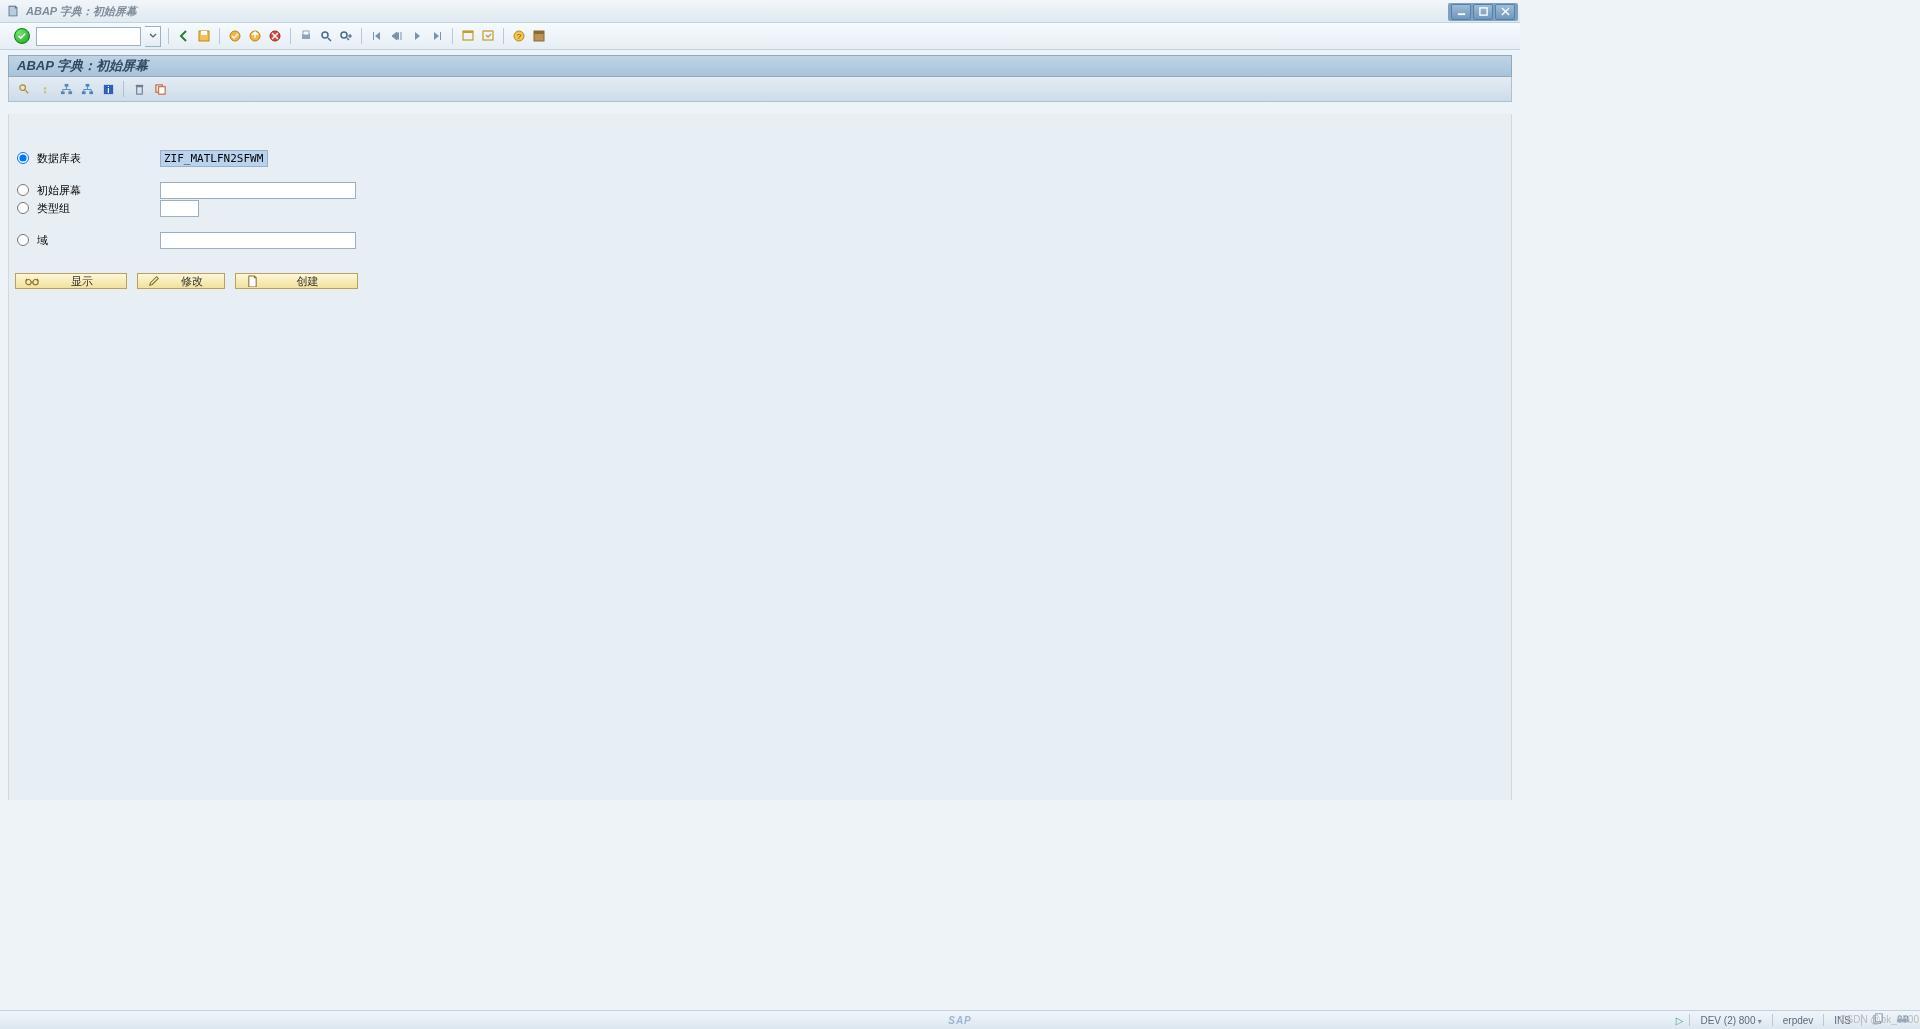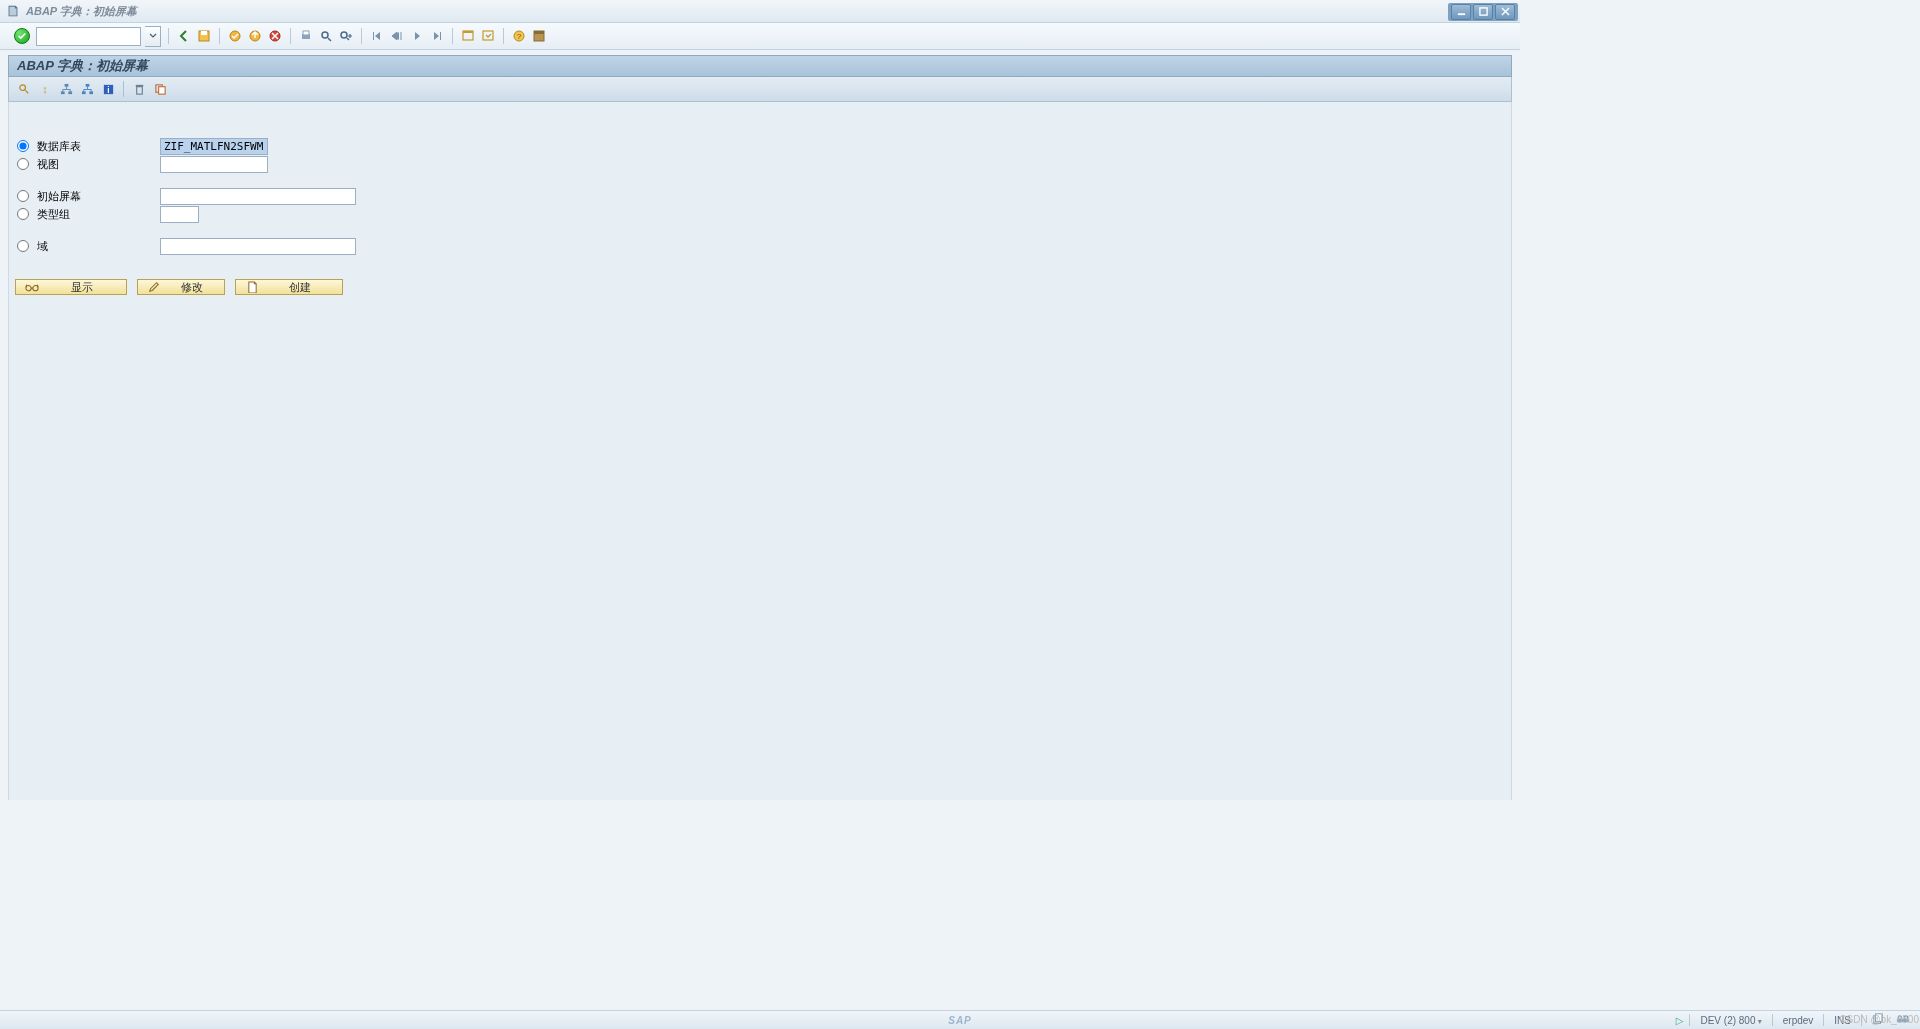--- a/index.html
+++ b/index.html
@@ -95,21 +95,21 @@
     width:18px; height:16px;
     display:flex; align-items:center; justify-content:center;
     color:#3a5a7a;
   }
   .apptoolbar .abtn svg{ width:13px; height:13px; }
   .apptoolbar .sep {
     width:1px; height:16px; background:#aebfd0; margin:0 3px;
   }
   
   .main-body {
-    margin:0 8px;
+    margin:12px 8px;
     background:#e7eff5;
     border:1px solid #cdd9e4; border-top:none;
     height: 680px;
     padding: 35px 0 0 6px;
   }
   .group { margin-bottom:14px; }
   .form-row {
     display:flex; align-items:center; height:18px; margin-bottom:0;
   }
   .radio-cell {
@@ -134,21 +134,21 @@
     font-size:11px; color:#333; position:relative;
     padding-right:4px;
   }
   .action-btn .btn-icon {
     width:16px; height:14px; display:flex; align-items:center; justify-content:center;
     margin:0 2px;
   }
   .action-btn .btn-label { flex:1; text-align:center; }
   .btn-display { width:112px; }
   .btn-change  { width:88px; }
-  .btn-create  { width:108px; }
+  .btn-create  { width:123px; }
   
   .statusbar {
     position:absolute; bottom:0; left:0; right:0;
     height:18px; background:linear-gradient(#f0f5fa,#dde7f0);
     border-top:1px solid #c4d2df;
     display:flex; align-items:center;
     font-size:10px; color:#5a6b7c;justify-content:center;
   }
   .statusbar .sap-logo{
     margin-left:auto; margin-right:auto;
@@ -372,27 +372,20 @@
 
 <div class="main-body">
 
   <div class="group">
     <div class="form-row">
       <label class="radio-cell">
         <input type="radio" name="objtype" checked="" style="">
         <span>数据库表</span>
       </label>
       <input class="text-input selected" style="width: 100px;" type="text" value="ZIF_MATLFN2SFWMS">
-    </div>
-    <div class="form-row">
-      <label class="radio-cell">
-        <input type="radio" name="objtype" style="">
-        <span>视图</span>
-      </label>
-      <input class="text-input" style="width: 100px;" type="text" value="">
     </div>
   </div>
 
   <div class="group">
     <div class="form-row">
       <label class="radio-cell">
         <input type="radio" name="objtype" style="">
         <span>初始屏幕</span>
       </label>
       <input class="text-input" style="width: 188px;" type="text" value="">

